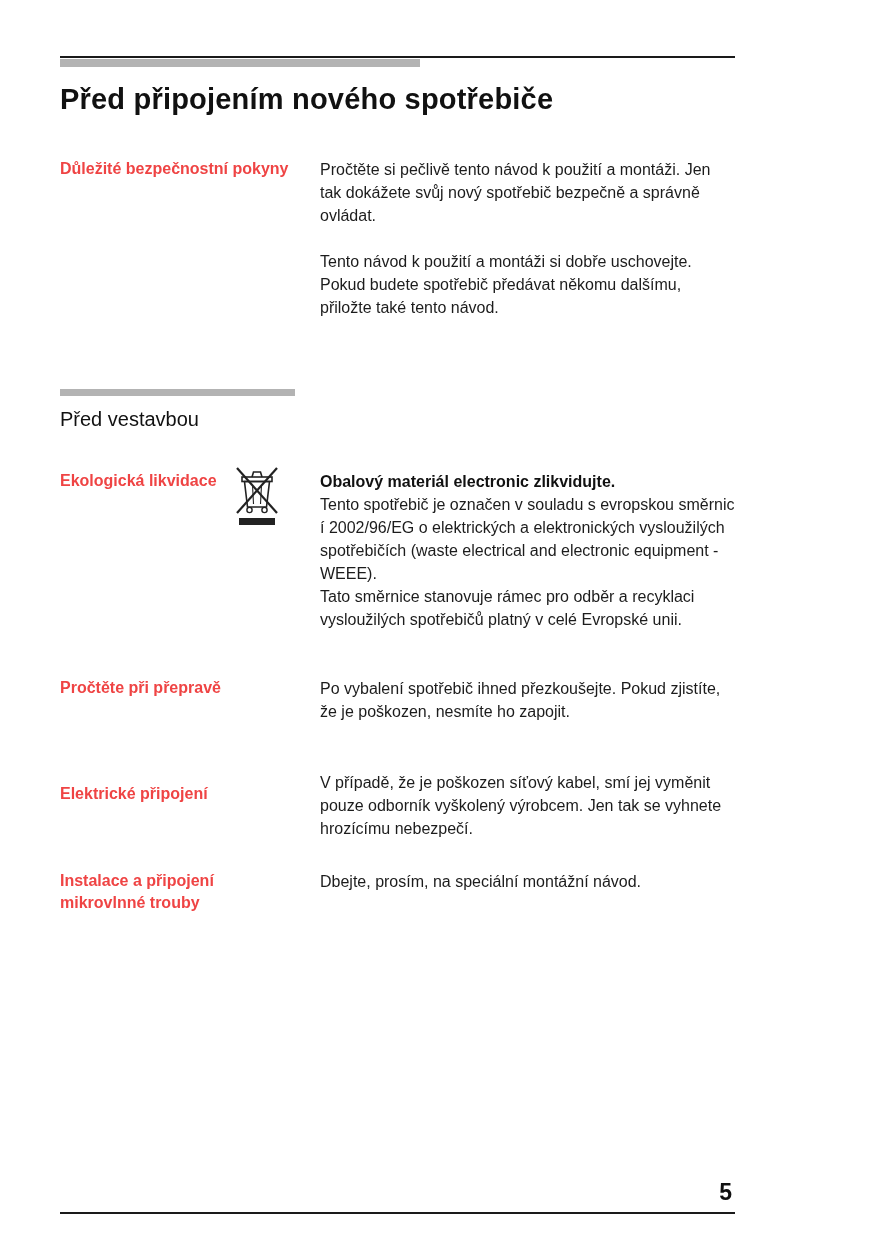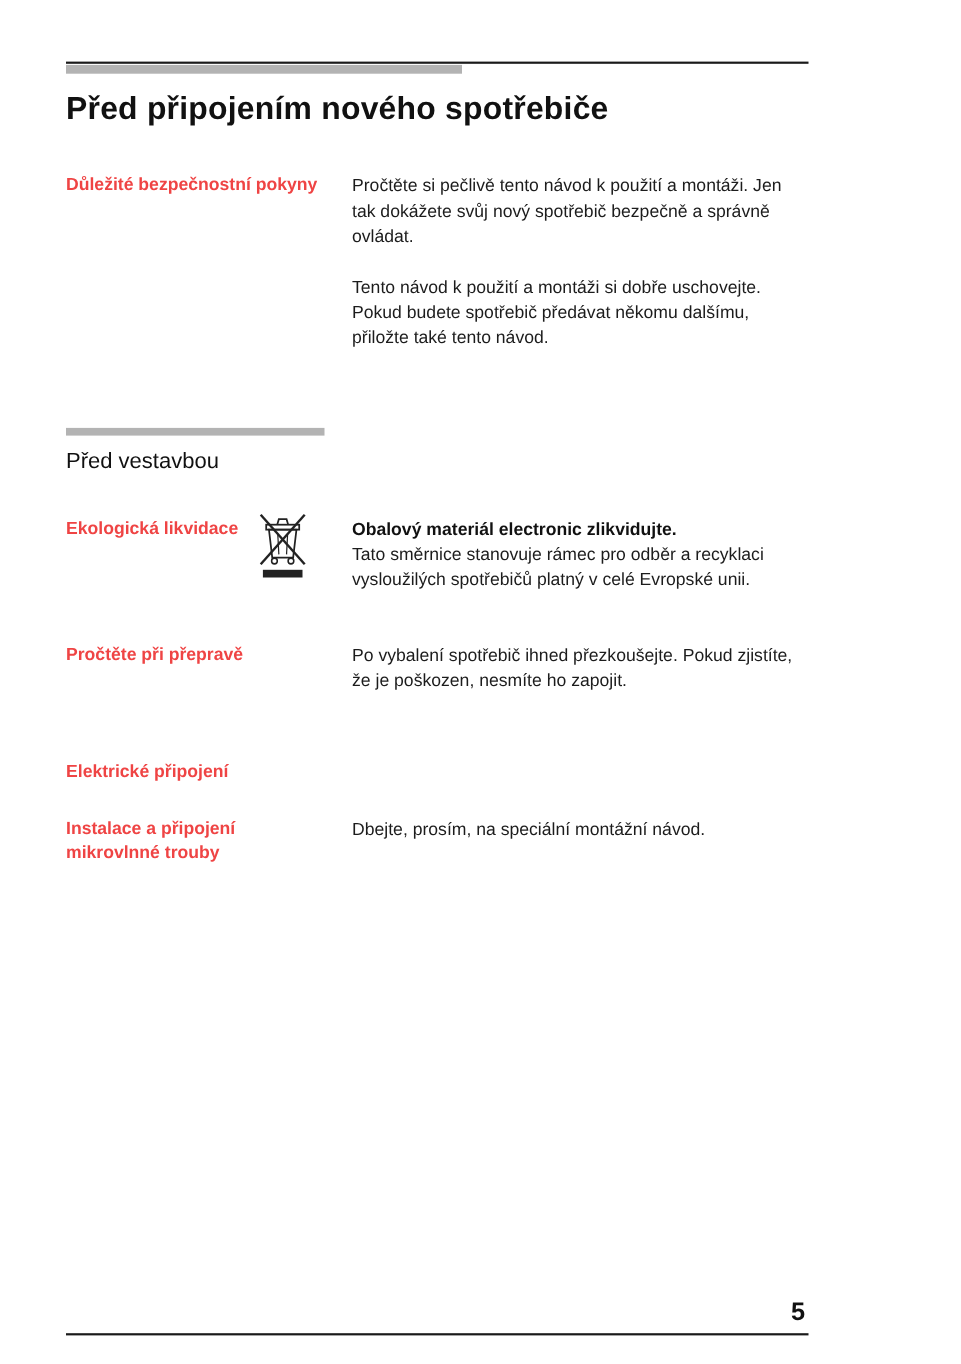--- a/index.html
+++ b/index.html
@@ -168,36 +168,40 @@
 
             <line x1="2" y1="2" x2="42" y2="47" stroke="#222" stroke-width="2.2"></line>
             <line x1="42" y1="2" x2="2" y2="47" stroke="#222" stroke-width="2.2"></line>
 
             <rect x="4" y="52" width="36" height="7" fill="#222"></rect>
           </svg>
         </span>
       </div>
       <div class="col-text">
         <p class="lead-bold">Obalový materiál electronic zlikvidujte.</p>
+        <p>Tento spotřebič je označen v souladu s evropskou směrnic í 2002/96/EG o elektrických a elektronických vysloužilých spotřebičích (waste electrical and electronic equipment - WEEE).</p>
         <p>Tato směrnice stanovuje rámec pro odběr a recyklaci vysloužilých spotřebičů platný v celé Evropské unii.</p>
       </div>
     </div>
 
     <div class="row row-transport">
       <div class="col-label">
         <h3>Pročtěte při přepravě</h3>
       </div>
       <div class="col-text">
         <p>Po vybalení spotřebič ihned přezkoušejte. Pokud zjistíte, že je poškozen, nesmíte ho zapojit.</p>
       </div>
     </div>
 
     <div class="row row-electrical">
       <div class="col-label">
         <h3>Elektrické připojení</h3>
+      </div>
+      <div class="col-text">
+        <p>V případě, že je poškozen síťový kabel, smí jej vyměnit pouze odborník vyškolený výrobcem. Jen tak se vyhnete hrozícímu nebezpečí.</p>
       </div>
     </div>
 
     <div class="row row-installation">
       <div class="col-label">
         <h3>Instalace a připojení mikrovlnné trouby</h3>
       </div>
       <div class="col-text">
         <p>Dbejte, prosím, na speciální montážní návod.</p>
       </div>

